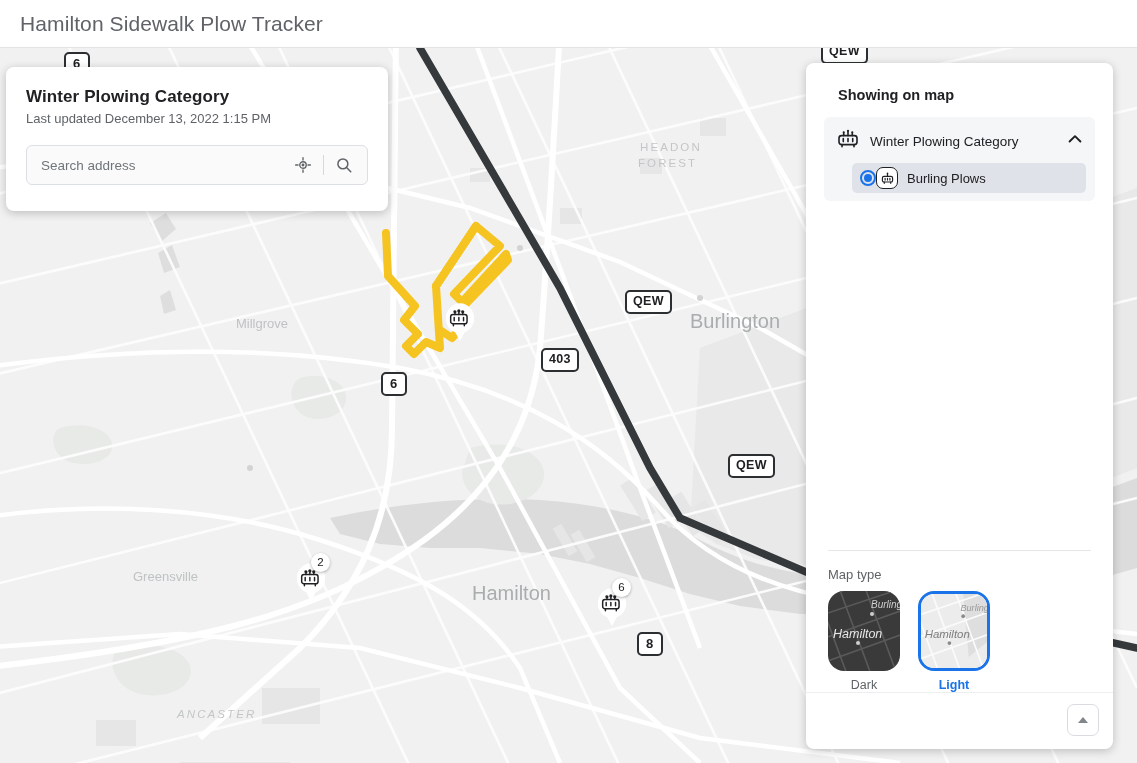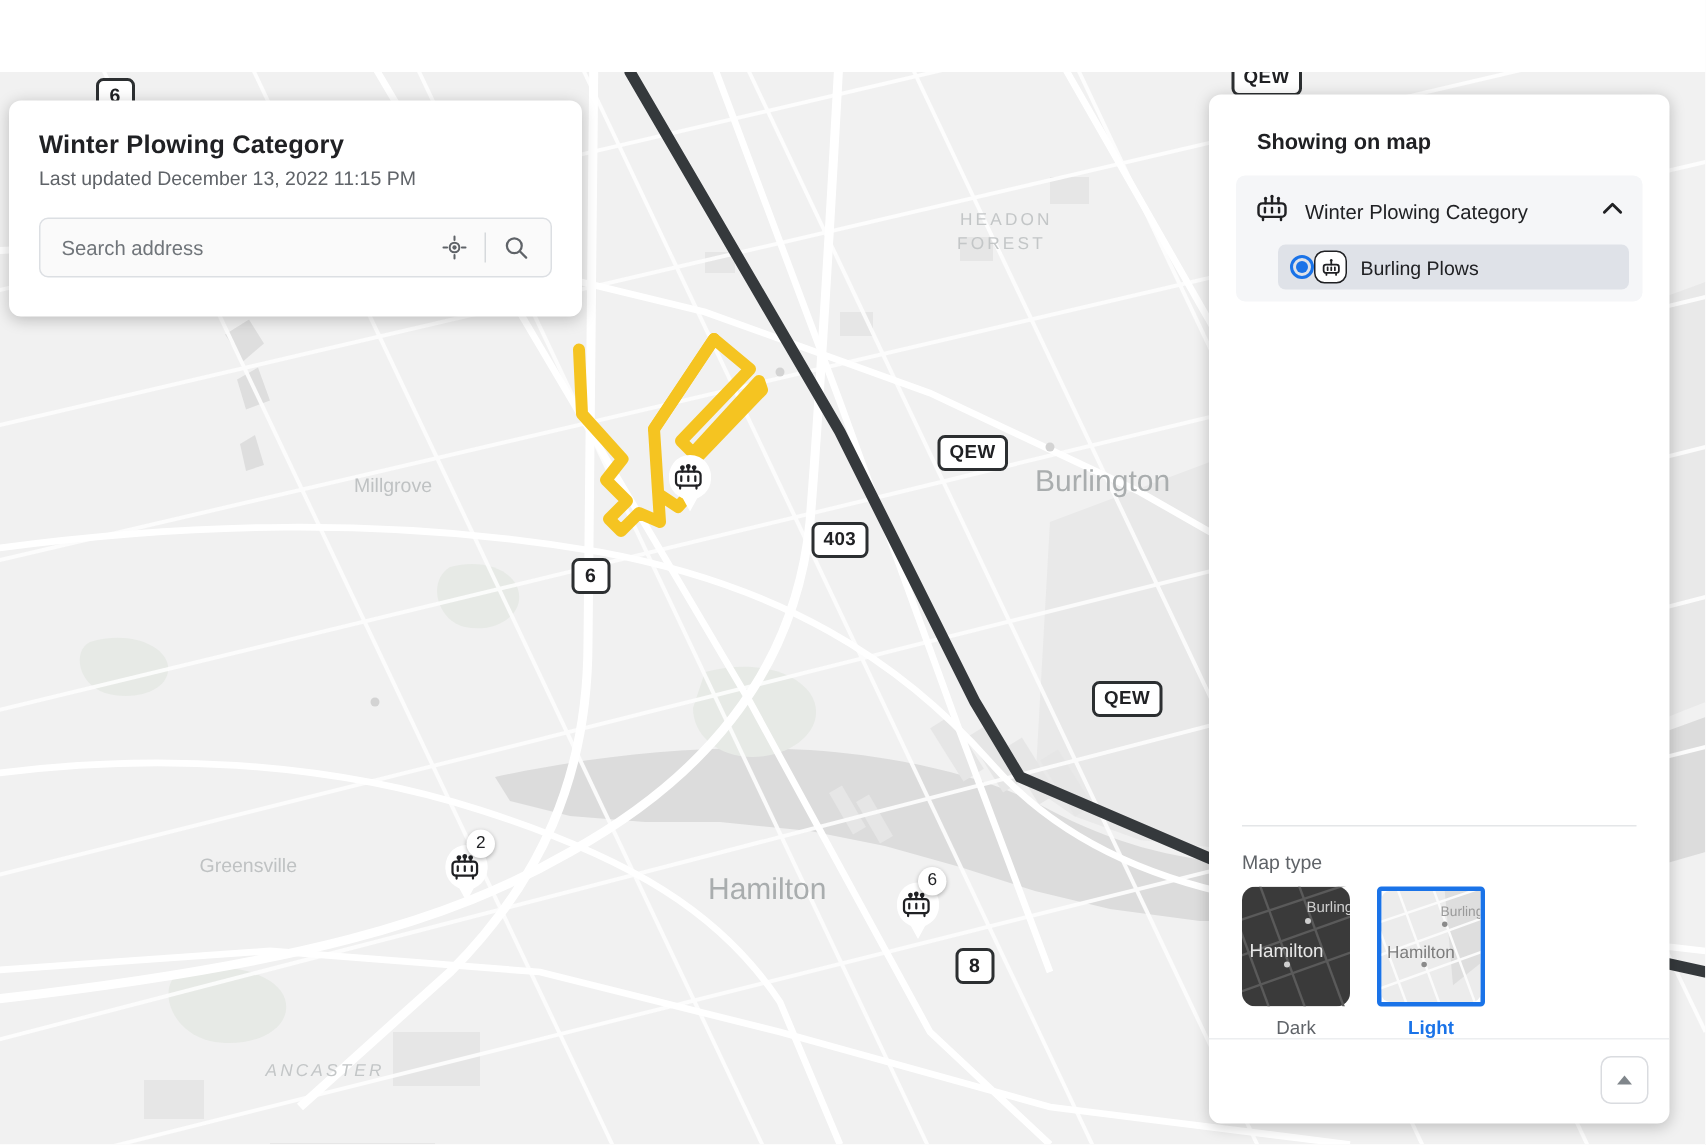--- a/index.html
+++ b/index.html
@@ -232,24 +232,25 @@
     padding: 16px 22px 0 22px;
   }
   .maptype .lbl {
     font-size: 13px;
     color: #5f6368;
   }
   .thumbs { display: flex; gap: 18px; margin-top: 9px; }
   .thumb-wrap { width: 72px; text-align: center; cursor: pointer; }
   .thumb {
     width: 72px; height: 80px;
-    border-radius: 3px;
+    border-radius: 16px;
     overflow: hidden;
     position: relative;
     box-sizing: border-box;
+    font-style: italic;
   }
   .thumb.selected {
     border: 3px solid #1a73e8;
   }
   .thumb-cap {
     margin-top: 7px;
     font-size: 12.5px;
     color: #5f6368;
   }
   .thumb-cap.selected { color: #1a73e8; font-weight: bold; }
@@ -276,20 +277,23 @@
     border-left: 5px solid transparent;
     border-right: 5px solid transparent;
     border-bottom: 6px solid #80868b;
   }
 </style>
 </head>
 <body>
 
 <div id="app">
 
+  <div class="header">
+    <div class="header-title">Hamilton Sidewalk Plow Tracker</div>
+  </div>
 
   <div class="map">
 
     <svg class="map-canvas" width="1137" height="715" viewBox="0 0 1137 715">
       <rect x="0" y="0" width="1137" height="715" fill="#f1f1f1"></rect>
 
       <path d="M330,470 C400,455 470,448 540,452 C600,456 660,470 700,492
                C740,513 780,525 830,528 L900,520 L1000,480 L1137,430
                L1137,520 L1050,545 L960,560 L880,566 L800,566 L740,558
                L690,546 L640,530 L590,516 L540,506 L480,500 L430,500
@@ -451,21 +455,21 @@
           <path d="M5 17 V19.5 M19 17 V19.5" stroke-linecap="round"></path>
         </g>
       </svg>
       <div class="badge">6</div>
     </div>
 
   </div>
 
   <div class="search-card">
     <h2>Winter Plowing Category</h2>
-    <div class="updated">Last updated December 13, 2022 11:15 PM</div>
+    <div class="updated">Last updated December 13, 2022 1:15 PM</div>
 
     <div class="search-box">
       <input type="text" placeholder="Search address" style="">
       <button class="icon-btn">
         <svg width="18" height="18" viewBox="0 0 24 24" fill="none" stroke="#5f6368" stroke-width="1.8">
           <circle cx="12" cy="12" r="4.3"></circle>
           <circle cx="12" cy="12" r="1.9" fill="#5f6368" stroke="none"></circle>
           <path d="M12 2.2 V5.4 M12 18.6 V21.8 M2.2 12 H5.4 M18.6 12 H21.8" stroke-linecap="round"></path>
         </svg>
       </button>

